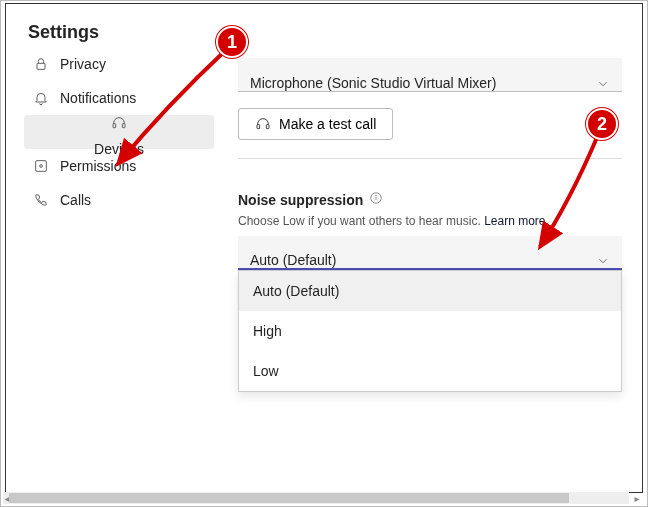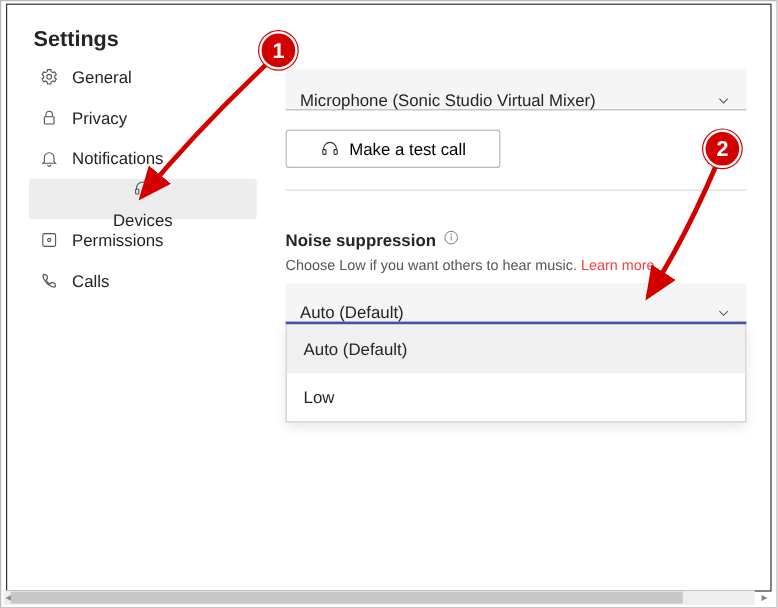--- a/index.html
+++ b/index.html
@@ -68,34 +68,34 @@
     font-size: 14px;
   }
   .dropdown.open { border-bottom: 2px solid #4a4eb3; }
   .chev { width: 14px; height: 14px; }
   .chev svg { width: 14px; height: 14px; stroke: #555; fill: none; stroke-width: 1.5; }
   .btn {
     display: inline-flex;
     align-items: center;
     gap: 8px;
     height: 32px;
-    padding: 0 28px;
+    padding: 0 16px;
     border: 1px solid #bbb;
     border-radius: 3px;
     background: #fff;
     font-size: 14px;
     cursor: pointer;
     margin-top: 16px;
   }
   .btn svg { width: 16px; height: 16px; stroke: #333; fill: none; stroke-width: 1.4; }
   hr.sep { border: none; border-top: 1px solid #ddd; margin: 18px 0 14px; }
   .section-title { font-weight: 600; display: flex; align-items: center; gap: 6px; margin-bottom: 6px; margin-top: 32px; }
   .info-icon svg { width: 14px; height: 14px; stroke: #777; fill: none; stroke-width: 1.4; }
   .helper { font-size: 12px; color: #555; margin-bottom: 8px; }
-  .helper a { color: #ef4444; text-decoration: none; cursor: pointer; }
+  .helper a { color: #0f172a; text-decoration: none; cursor: pointer; }
   .dd-wrap { position: relative; }
   .dd-list {
     position: absolute;
     top: 34px; left: 0; right: 0;
     background: #fff;
     border: 1px solid #ccc;
     box-shadow: 0 4px 10px rgba(0,0,0,0.1);
     z-index: 5;
   }
   .dd-opt { height: 40px; display: flex; align-items: center; padding: 0 14px; cursor: pointer; font-size: 14px; }
@@ -129,29 +129,20 @@
 </style>
 </head>
 <body>
 
 <div class="frame">
   <div class="inner">
 
     <div class="sidebar">
       <div class="settings-title">Settings</div>
 
-      <div class="side-item">
-        <span class="side-icon">
-          <svg viewBox="0 0 24 24">
-              <circle cx="12" cy="12" r="3"></circle>
-              <path d="M19 12a7 7 0 0 0-.1-1.2l2-1.5-2-3.4-2.3.9a7 7 0 0 0-2-1.2L14 3h-4l-.6 2.6a7 7 0 0 0-2 1.2l-2.3-.9-2 3.4 2 1.5A7 7 0 0 0 5 12c0 .4 0 .8.1 1.2l-2 1.5 2 3.4 2.3-.9a7 7 0 0 0 2 1.2L10 21h4l.6-2.6a7 7 0 0 0 2-1.2l2.3.9 2-3.4-2-1.5c.1-.4.1-.8.1-1.2z"></path>
-            </svg>
-        </span>
-        <span>General</span>
-      </div>
 
       <div class="side-item">
         <span class="side-icon">
           <svg viewBox="0 0 24 24">
               <rect x="6" y="11" width="12" height="9" rx="1"></rect>
               <path d="M8 11V8a4 4 0 0 1 8 0v3"></path>
             </svg>
         </span>
         <span>Privacy</span>
       </div>
@@ -240,20 +231,21 @@
         <div class="dropdown open">
           <span>Auto (Default)</span>
           <span class="chev">
             <svg viewBox="0 0 24 24">
                 <path d="M6 9l6 6 6-6"></path>
               </svg>
           </span>
         </div>
         <div class="dd-list">
           <div class="dd-opt sel">Auto (Default)</div>
+          <div class="dd-opt">High</div>
           <div class="dd-opt">Low</div>
         </div>
       </div>
 
       <div class="spacer"></div>
 
 
     </div>
 
     <div class="bubble" style="top:22px; left:210px;">1</div>

